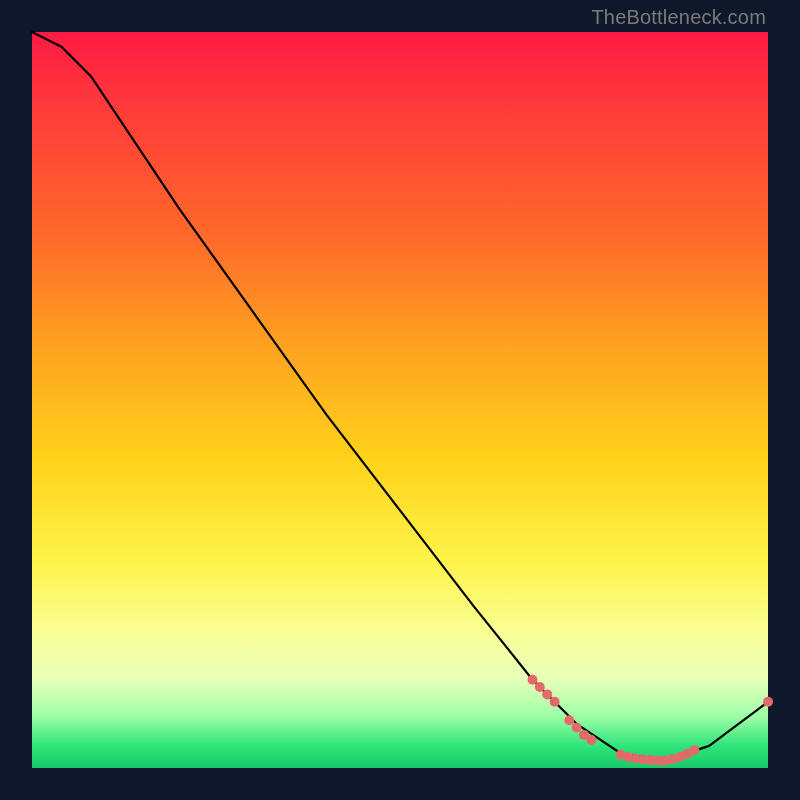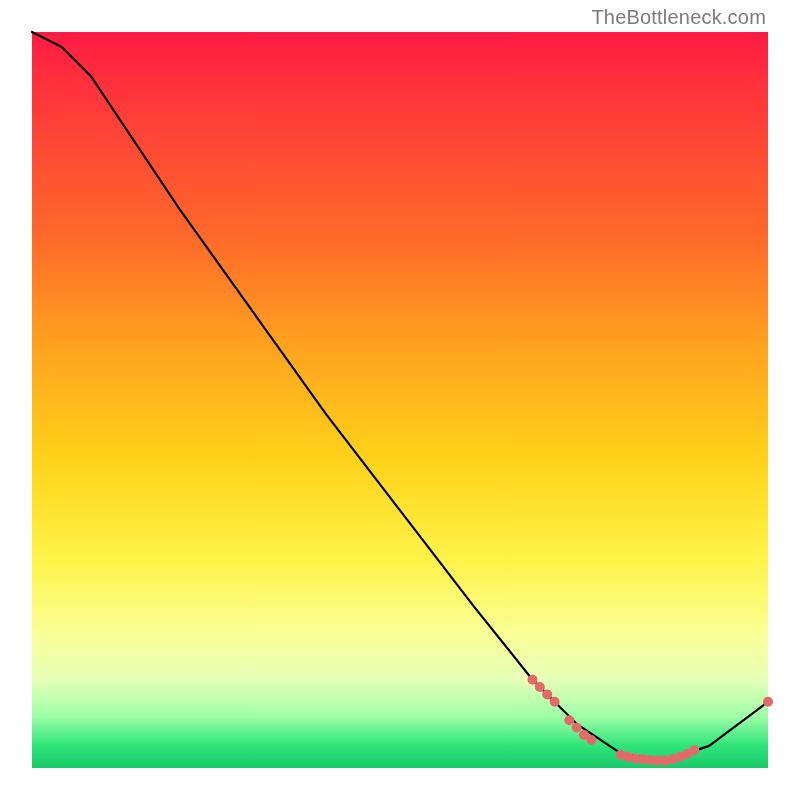--- a/index.html
+++ b/index.html
@@ -8,21 +8,21 @@
     width: 800px;
     height: 800px;
     background: #000;
     overflow: hidden;
     font-family: Arial, Helvetica, sans-serif;
   }
   .frame {
     position: relative;
     width: 800px;
     height: 800px;
-    background: #ffffff;
+    background: #0f172a;
   }
   .plot-area {
     position: absolute;
     left: 32px;
     top: 32px;
     width: 736px;
     height: 736px;
     
     background: linear-gradient(
       to bottom,

